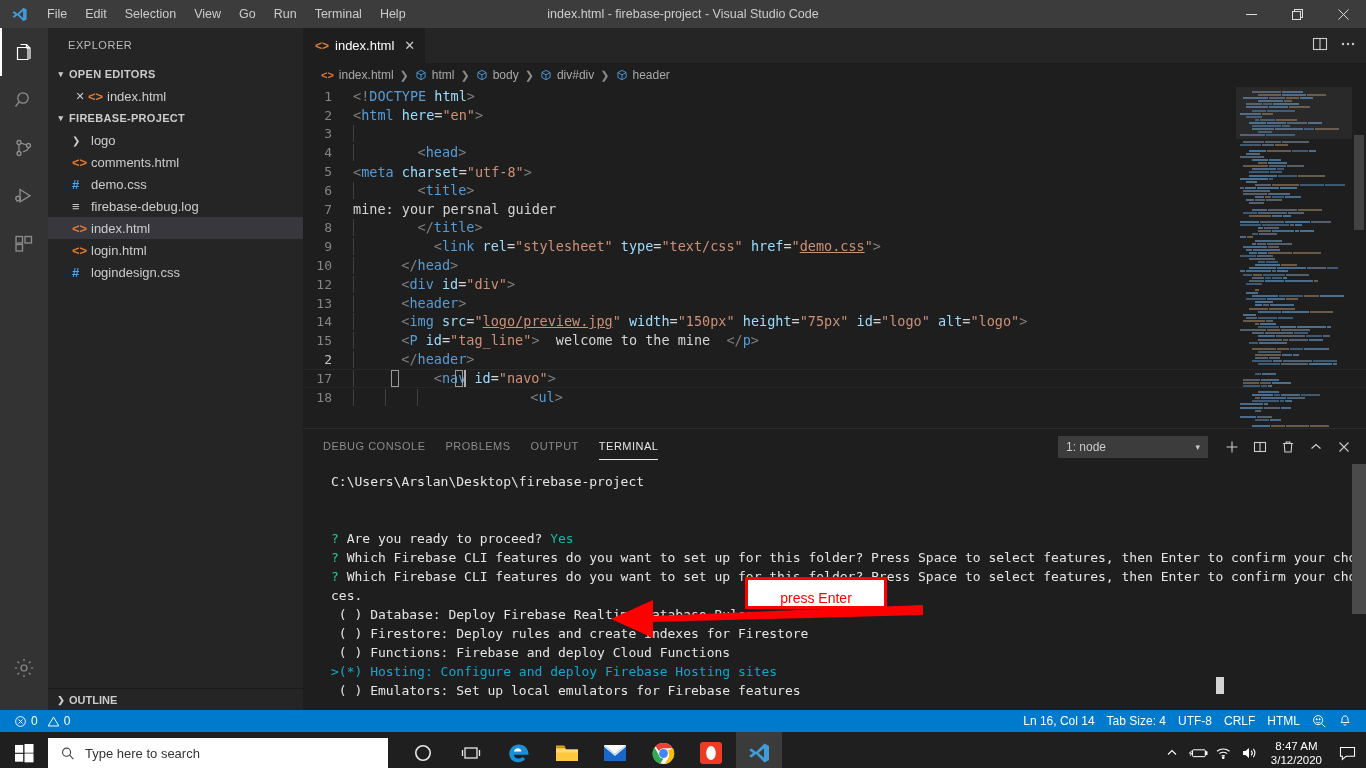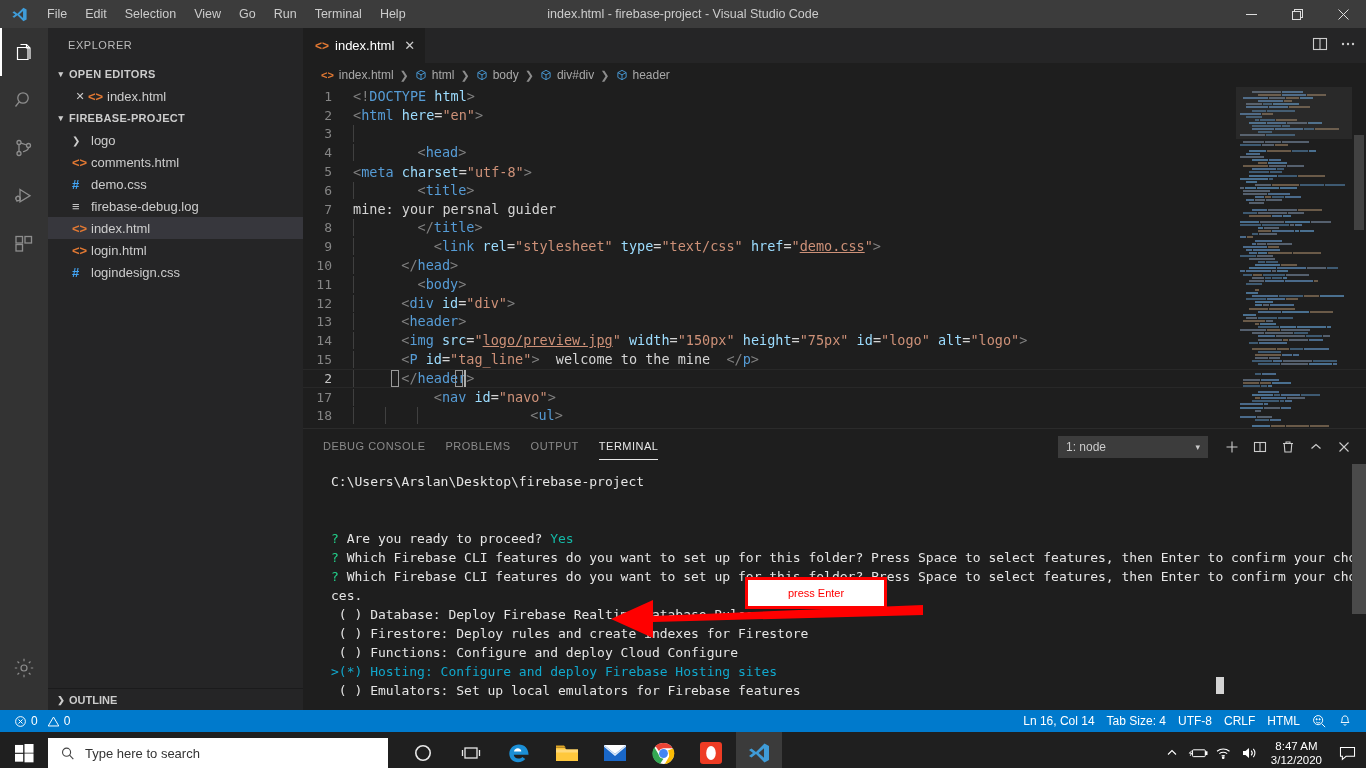--- a/index.html
+++ b/index.html
@@ -123,21 +123,21 @@
   .t-white { color:#e5e5e5; }
   .t-cyan { color:#14b8a6; }
   .t-sel { color:#11a8cd; }
   .t-green { color:#23d18b; }
   .term-cursor { position:absolute; width:8px; height:17px; background:#d4d4d4; }
   .term-scroll { position:absolute; right:0; top:0; bottom:0; width:14px; }
   .term-scroll .thumb { position:absolute; right:0; top:0; width:14px; height:150px; background:#4a4a4a; }
 
   
   .anno-box { position:absolute; background:#ffffff; border:3px solid #ff0000; color:#ff0000;
-    font-family:"Liberation Sans", sans-serif; font-size:11px; display:flex; align-items:center;
+    font-family:"Liberation Sans", sans-serif; font-size:14px; display:flex; align-items:flex-end;
     justify-content:center; }
   .anno-arrow { position:absolute; }
 
   
   .statusbar { height:22px; background:#007acc; display:flex; align-items:center;
     color:#ffffff; font-size:12px; }
   .sb-left { display:flex; align-items:center; padding-left:8px; gap:4px; }
   .sb-item { padding:0 6px; height:22px; display:flex; align-items:center; gap:4px; }
   .sb-right { margin-left:auto; display:flex; align-items:center; padding-right:8px; }
 
@@ -369,21 +369,20 @@
           <div class="cline"><span class="lnum">1</span><span class="ctext"><span class="tk-br">&lt;!</span><span class="tk-tag">DOCTYPE</span> <span class="tk-attr" style="color:#9cdcfe">html</span><span class="tk-br">&gt;</span></span></div>
           <div class="cline"><span class="lnum">2</span><span class="ctext"><span class="tk-br">&lt;</span><span class="tk-tag">html</span> <span class="tk-attr">here</span><span class="tk-eq">=</span><span class="tk-str">"en"</span><span class="tk-br">&gt;</span></span></div>
           <div class="cline"><span class="lnum">3</span><span class="ctext"><span style="display:inline-block;width:0;border-left:1px solid #404040;height:17px;vertical-align:-4px;"></span><span style="display:inline-block;width:31px"></span></span></div>
           <div class="cline"><span class="lnum">4</span><span class="ctext"><span style="display:inline-block;width:0;border-left:1px solid #404040;height:17px;vertical-align:-4px;"></span><span style="display:inline-block;width:31px"></span>    <span class="tk-br">&lt;</span><span class="tk-tag">head</span><span class="tk-br">&gt;</span></span></div>
           <div class="cline"><span class="lnum">5</span><span class="ctext"><span class="tk-br">&lt;</span><span class="tk-tag">meta</span> <span class="tk-attr">charset</span><span class="tk-eq">=</span><span class="tk-str">"utf-8"</span><span class="tk-br">&gt;</span></span></div>
           <div class="cline"><span class="lnum">6</span><span class="ctext"><span style="display:inline-block;width:0;border-left:1px solid #404040;height:17px;vertical-align:-4px;"></span><span style="display:inline-block;width:31px"></span>    <span class="tk-br">&lt;</span><span class="tk-tag">title</span><span class="tk-br">&gt;</span></span></div>
           <div class="cline"><span class="lnum">7</span><span class="ctext"><span class="tk-txt">mine: your persnal guider</span></span></div>
           <div class="cline"><span class="lnum">8</span><span class="ctext"><span style="display:inline-block;width:0;border-left:1px solid #404040;height:17px;vertical-align:-4px;"></span><span style="display:inline-block;width:31px"></span>    <span class="tk-br">&lt;/</span><span class="tk-tag">title</span><span class="tk-br">&gt;</span></span></div>
           <div class="cline"><span class="lnum">9</span><span class="ctext"><span style="display:inline-block;width:0;border-left:1px solid #404040;height:17px;vertical-align:-4px;"></span><span style="display:inline-block;width:31px"></span>      <span class="tk-br">&lt;</span><span class="tk-tag">link</span> <span class="tk-attr">rel</span><span class="tk-eq">=</span><span class="tk-str">"stylesheet"</span> <span class="tk-attr">type</span><span class="tk-eq">=</span><span class="tk-str">"text/css"</span> <span class="tk-attr">href</span><span class="tk-eq">=</span><span class="tk-str">"</span><span class="tk-link">demo.css</span><span class="tk-str">"</span><span class="tk-br">&gt;</span></span></div>
           <div class="cline"><span class="lnum">10</span><span class="ctext"><span style="display:inline-block;width:0;border-left:1px solid #404040;height:17px;vertical-align:-4px;"></span><span style="display:inline-block;width:31px"></span>  <span class="tk-br">&lt;/</span><span class="tk-tag">head</span><span class="tk-br">&gt;</span></span></div>
-          <div class="cline"><span class="lnum">11</span><span class="ctext"><span style="display:inline-block;width:0;border-left:1px solid #404040;height:17px;vertical-align:-4px;"></span><span style="display:inline-block;width:31px"></span>    <span class="tk-br">&lt;</span><span class="tk-tag">body</span><span class="tk-br">&gt;</span></span></div>
           <div class="cline"><span class="lnum">12</span><span class="ctext"><span style="display:inline-block;width:0;border-left:1px solid #404040;height:17px;vertical-align:-4px;"></span><span style="display:inline-block;width:31px"></span>  <span class="tk-br">&lt;</span><span class="tk-tag">div</span> <span class="tk-attr">id</span><span class="tk-eq">=</span><span class="tk-str">"div"</span><span class="tk-br">&gt;</span></span></div>
           <div class="cline"><span class="lnum">13</span><span class="ctext"><span style="display:inline-block;width:0;border-left:1px solid #404040;height:17px;vertical-align:-4px;"></span><span style="display:inline-block;width:31px"></span>  <span class="tk-br">&lt;</span><span class="tk-tag">header</span><span class="tk-br">&gt;</span></span></div>
           <div class="cline"><span class="lnum">14</span><span class="ctext"><span style="display:inline-block;width:0;border-left:1px solid #404040;height:17px;vertical-align:-4px;"></span><span style="display:inline-block;width:31px"></span>  <span class="tk-br">&lt;</span><span class="tk-tag">img</span> <span class="tk-attr">src</span><span class="tk-eq">=</span><span class="tk-str">"</span><span class="tk-link">logo/preview.jpg</span><span class="tk-str">"</span> <span class="tk-attr">width</span><span class="tk-eq">=</span><span class="tk-str">"150px"</span> <span class="tk-attr">height</span><span class="tk-eq">=</span><span class="tk-str">"75px"</span> <span class="tk-attr">id</span><span class="tk-eq">=</span><span class="tk-str">"logo"</span> <span class="tk-attr">alt</span><span class="tk-eq">=</span><span class="tk-str">"logo"</span><span class="tk-br">&gt;</span></span></div>
           <div class="cline"><span class="lnum">15</span><span class="ctext"><span style="display:inline-block;width:0;border-left:1px solid #404040;height:17px;vertical-align:-4px;"></span><span style="display:inline-block;width:31px"></span>  <span class="tk-br">&lt;</span><span class="tk-tag">P</span> <span class="tk-attr">id</span><span class="tk-eq">=</span><span class="tk-str">"tag_line"</span><span class="tk-br">&gt;</span><span class="tk-txt">  welcome to the mine  </span><span class="tk-br">&lt;/</span><span class="tk-tag">p</span><span class="tk-br">&gt;</span></span></div>
           <div class="cline current-line"><span class="lnum cur">2</span><span class="ctext"><span style="display:inline-block;width:0;border-left:1px solid #404040;height:17px;vertical-align:-4px;"></span><span style="display:inline-block;width:31px"></span>  <span class="tk-br">&lt;/</span><span class="tk-tag">header</span><span class="tk-br">&gt;</span></span></div>
           <div class="cline"><span class="lnum">17</span><span class="ctext"><span style="display:inline-block;width:0;border-left:1px solid #404040;height:17px;vertical-align:-4px;"></span><span style="display:inline-block;width:31px"></span>      <span class="tk-br">&lt;</span><span class="tk-tag">nav</span> <span class="tk-attr">id</span><span class="tk-eq">=</span><span class="tk-str">"navo"</span><span class="tk-br">&gt;</span></span></div>
           <div class="cline"><span class="lnum">18</span><span class="ctext"><span style="display:inline-block;width:0;border-left:1px solid #404040;height:17px;vertical-align:-4px;"></span><span style="display:inline-block;width:31px"></span><span style="display:inline-block;width:0;border-left:1px solid #404040;height:17px;vertical-align:-4px;"></span><span style="display:inline-block;width:31px"></span><span style="display:inline-block;width:0;border-left:1px solid #404040;height:17px;vertical-align:-4px;"></span><span style="display:inline-block;width:31px"></span>          <span class="tk-br">&lt;</span><span class="tk-tag">ul</span><span class="tk-br">&gt;</span></span></div>
         </div>
       <div class="minimap">
         <div id="mm" style="padding-top:4px;">
@@ -901,21 +900,21 @@
         <div id="term-lines">
             <div class="tline"><span class="t-white">C:\Users\Arslan\Desktop\firebase-project</span></div>
             <div class="tline">&nbsp;</div>
             <div class="tline">&nbsp;</div>
             <div class="tline"><span class="t-green">?</span><span class="t-white"> Are you ready to proceed? </span><span class="t-cyan">Yes</span></div>
             <div class="tline"><span class="t-green">?</span><span class="t-white"> Which Firebase CLI features do you want to set up for this folder? Press Space to select features, then Enter to confirm your choi</span></div>
             <div class="tline"><span class="t-green">?</span><span class="t-white"> Which Firebase CLI features do you want to set up for this folder? Press Space to select features, then Enter to confirm your choi</span></div>
             <div class="tline"><span class="t-white">ces.</span></div>
             <div class="tline"><span class="t-white"> ( ) Database: Deploy Firebase Realtime Database Rules</span></div>
             <div class="tline"><span class="t-white"> ( ) Firestore: Deploy rules and create indexes for Firestore</span></div>
-            <div class="tline"><span class="t-white"> ( ) Functions: Configure and deploy Cloud Configure</span></div>
+            <div class="tline"><span class="t-white"> ( ) Functions: Firebase and deploy Cloud Functions</span></div>
             <div class="tline"><span class="t-sel">&gt;(*) Hosting: Configure and deploy Firebase Hosting sites</span></div>
             <div class="tline"><span class="t-white"> ( ) Emulators: Set up local emulators for Firebase features</span></div>
           </div>
         <div class="term-cursor" style="left:913px; top:213px;"></div>
 
         <div class="anno-box" style="left:442px; top:113px; width:142px; height:32px;">
           <span>press Enter</span>
         </div>
         <svg class="anno-arrow" style="left:300px; top:132px;" width="320" height="46" viewBox="0 0 320 46">
           <path d="M320 9 L50 20 L50 4 L8 23 L50 42 L50 26 L320 19 Z" fill="#ff0000"></path>

